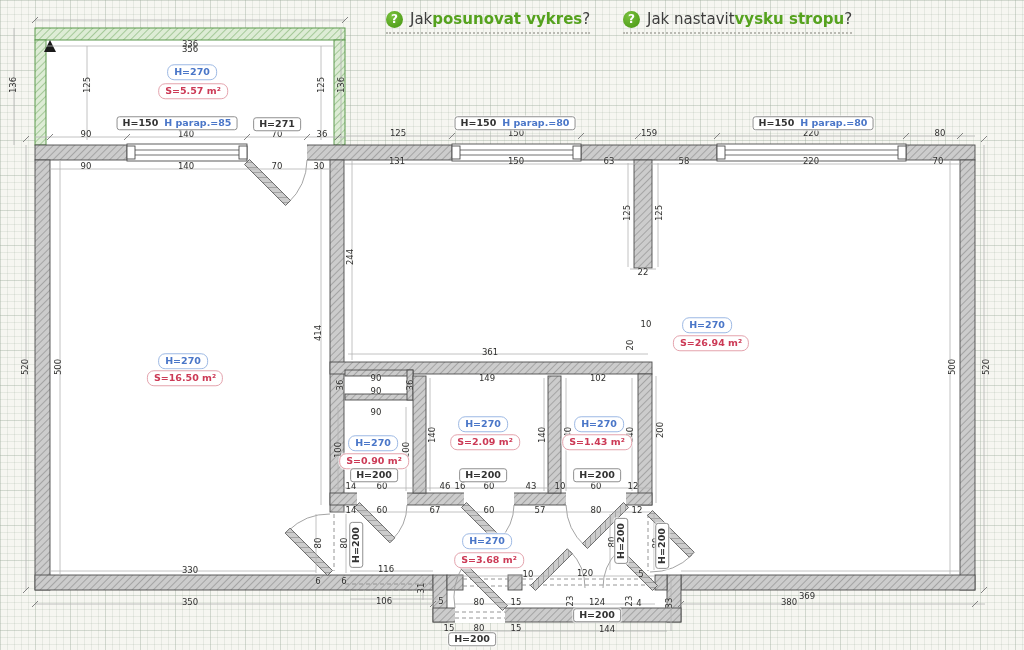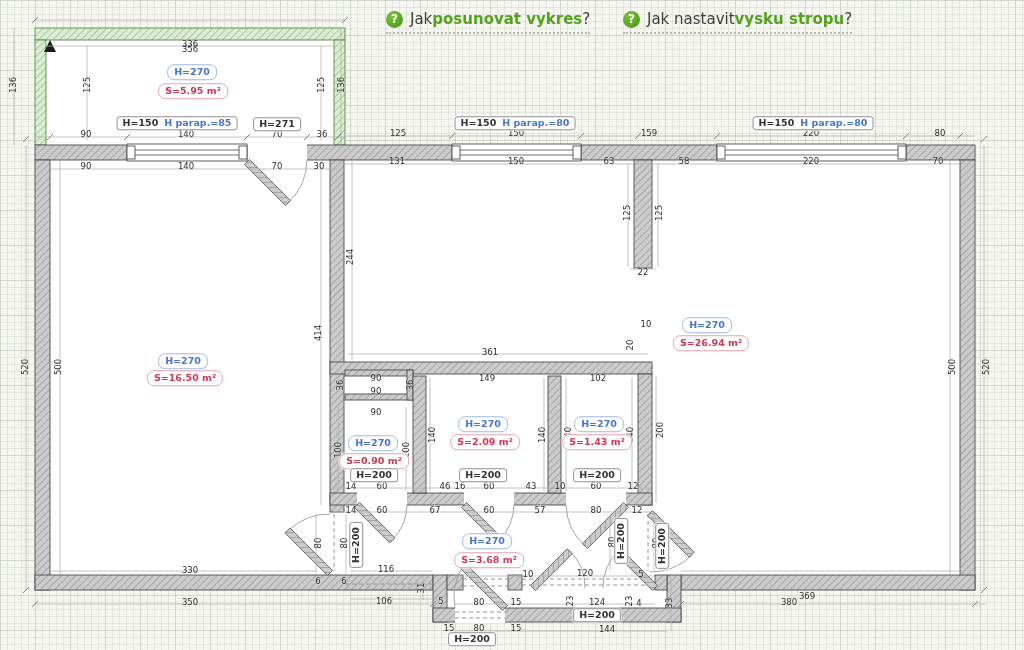--- a/index.html
+++ b/index.html
@@ -348,21 +348,21 @@
       <span class="dim" style="left: 597px; top: 602px;">124</span>
       <span class="dim v" style="left: 629px; top: 601px;">23</span>
       <span class="dim" style="left: 639px; top: 603px;">4</span>
       <span class="dim" style="left: 607px; top: 629px;">144</span>
       <span class="dim v" style="left: 669px; top: 603px;">33</span>
       <span class="dim" style="left: 190px; top: 570px;">330</span>
       <span class="dim" style="left: 190px; top: 602px;">350</span>
       <span class="dim" style="left: 807px; top: 570px; margin-top: 26px;">369</span>
       <span class="dim" style="left: 789px; top: 602px;">380</span>
       <div class="lbl blue" style="left: 192px; top: 72px;"><span>H=270</span></div>
-      <div class="lbl red" style="left: 193px; top: 91px;"><span>S=5.95 m²</span></div>
+      <div class="lbl red" style="left: 193px; top: 91px;"><span>S=5.57 m²</span></div>
       <div class="lbl blue" style="left: 183px; top: 361px;"><span>H=270</span></div>
       <div class="lbl red" style="left: 185px; top: 378px;"><span>S=16.50 m²</span></div>
       <div class="lbl blue" style="left: 373px; top: 443px;"><span>H=270</span></div>
       <div class="lbl red" style="left: 374px; top: 461px;"><span>S=0.90 m²</span></div>
       <div class="lbl blue" style="left: 483px; top: 424px;"><span>H=270</span></div>
       <div class="lbl red" style="left: 485px; top: 442px;"><span>S=2.09 m²</span></div>
       <div class="lbl blue" style="left: 599px; top: 424px;"><span>H=270</span></div>
       <div class="lbl red" style="left: 597px; top: 442px;"><span>S=1.43 m²</span></div>
       <div class="lbl blue" style="left: 707px; top: 325px;"><span>H=270</span></div>
       <div class="lbl red" style="left: 711px; top: 343px;"><span>S=26.94 m²</span></div>

